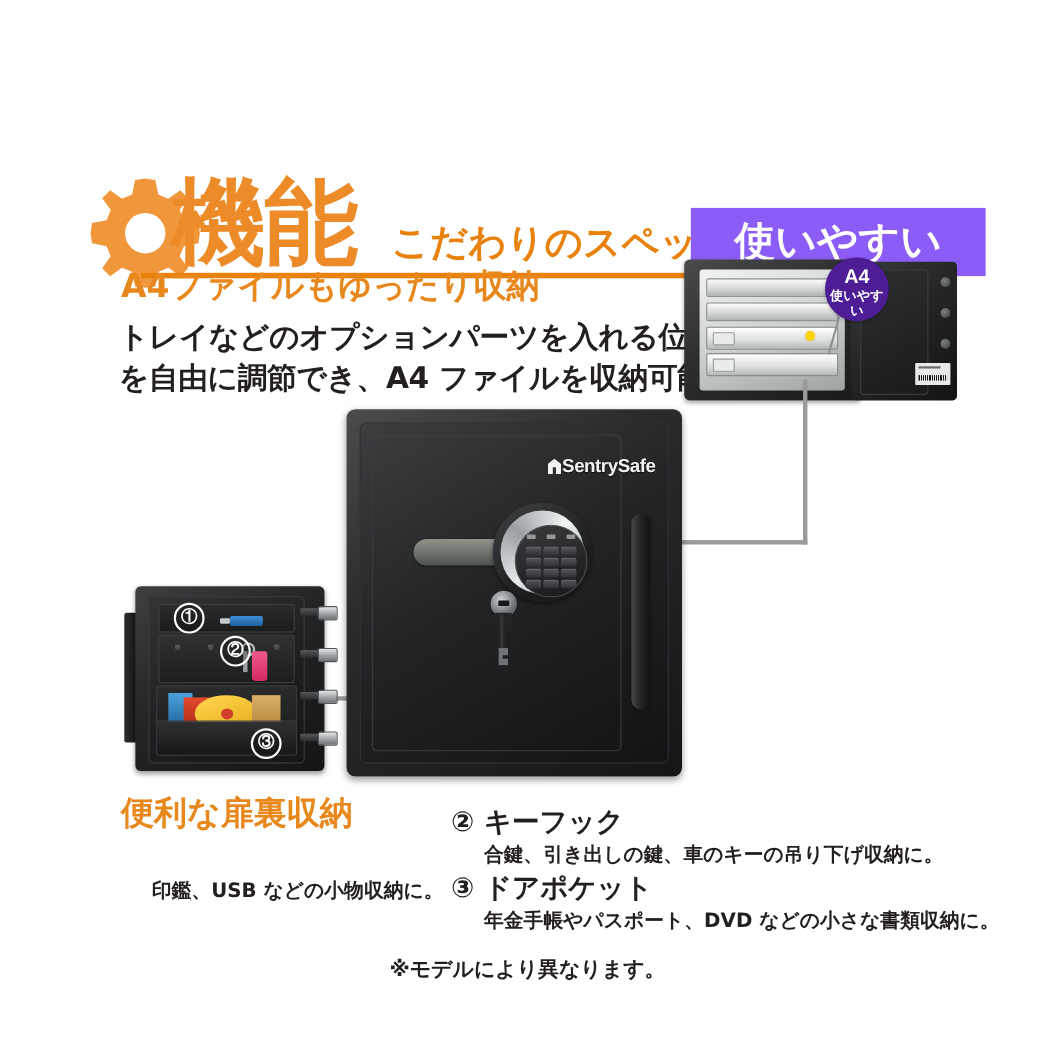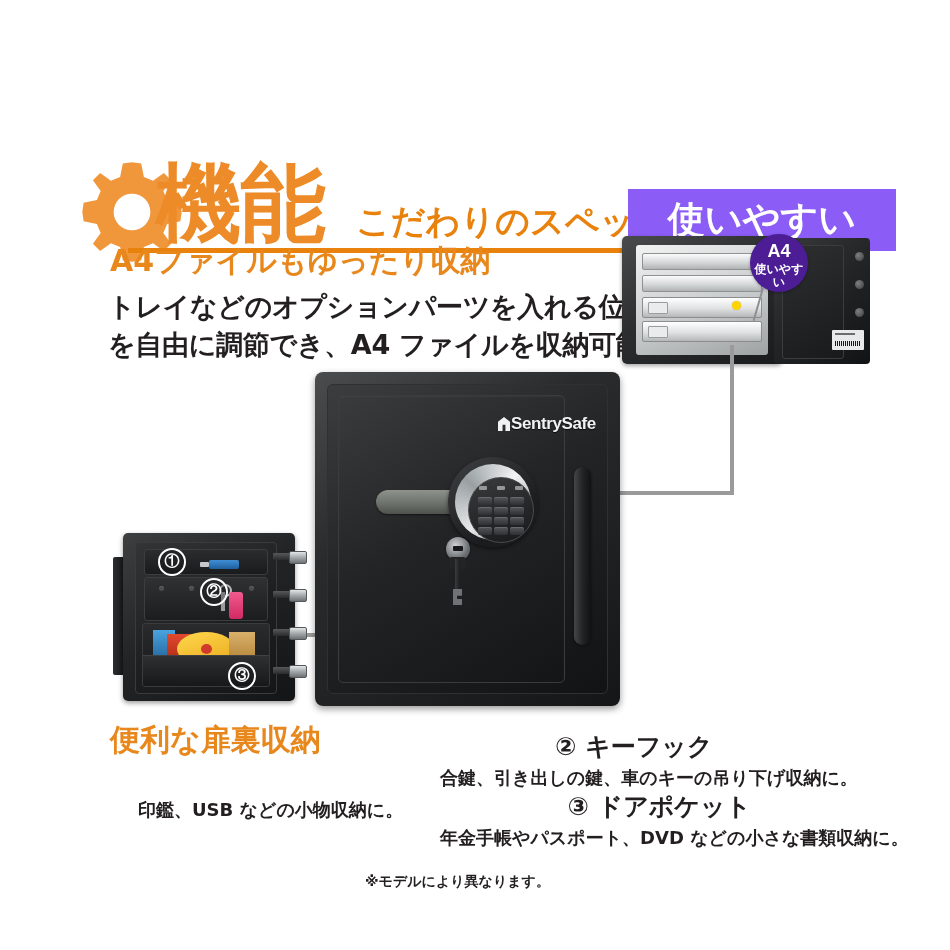--- a/index.html
+++ b/index.html
@@ -65,37 +65,36 @@
     font-family:"DejaVu Sans","Liberation Sans",sans-serif;
   }
   .body-copy div{white-space:nowrap;}
 
   
   .callout{position:absolute;}
   .callout .c-title{
     font-size:25px;line-height:28px;font-weight:bold;color:#231f20;
     white-space:nowrap;
     font-family:"DejaVu Sans","Liberation Sans",sans-serif;
-    text-align:center;
   }
   .callout .c-desc{
     font-size:18px;line-height:22px;font-weight:bold;color:#231f20;
     white-space:nowrap;margin-top:6px;
     font-family:"DejaVu Sans","Liberation Sans",sans-serif;
   }
   #cal-1{left:110px;top:793px;}
   #cal-1 .c-desc{padding-left:28px;}
   #cal-2{left:410px;top:733px;}
   #cal-2 .c-desc{padding-left:30px;}
   #cal-3{left:410px;top:793px;}
   #cal-3 .c-desc{padding-left:30px;}
 
   .footnote{
-    position:absolute;left:365px;top:870px;
-    font-size:14px;line-height:22px;font-weight:bold;color:#231f20;
+    position:absolute;left:354px;top:870px;
+    font-size:19px;line-height:22px;font-weight:bold;color:#231f20;
     white-space:nowrap;
     font-family:"DejaVu Sans","Liberation Sans",sans-serif;
   }
 
   
   .conn{position:absolute;background:#9a9a9a;}
   #conn-v{left:730px;top:345px;width:4px;height:150px;}
   #conn-h{left:560px;top:491px;width:174px;height:4px;}
   #conn-left{left:250px;top:633px;width:170px;height:4px;}
 

